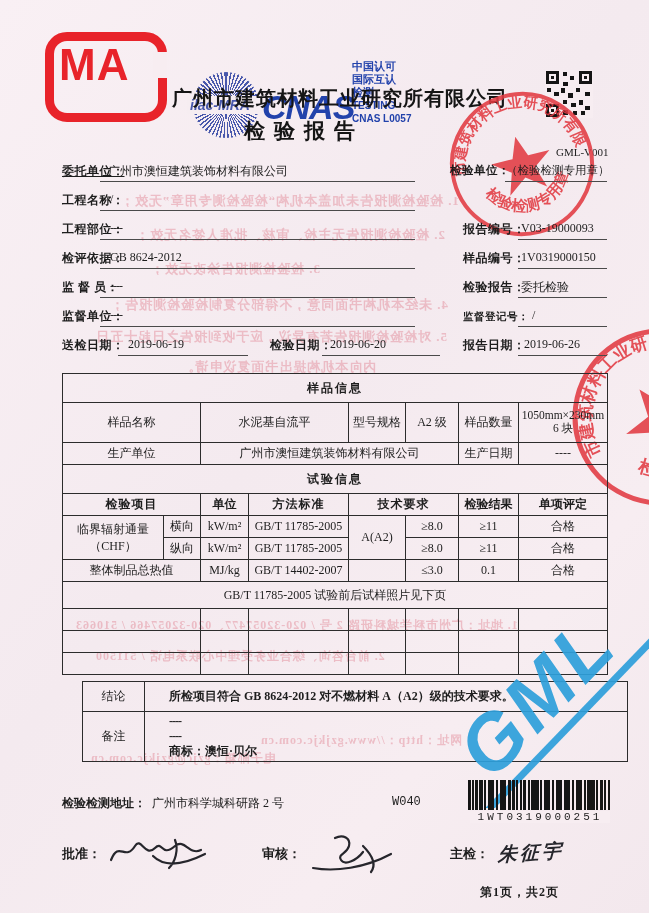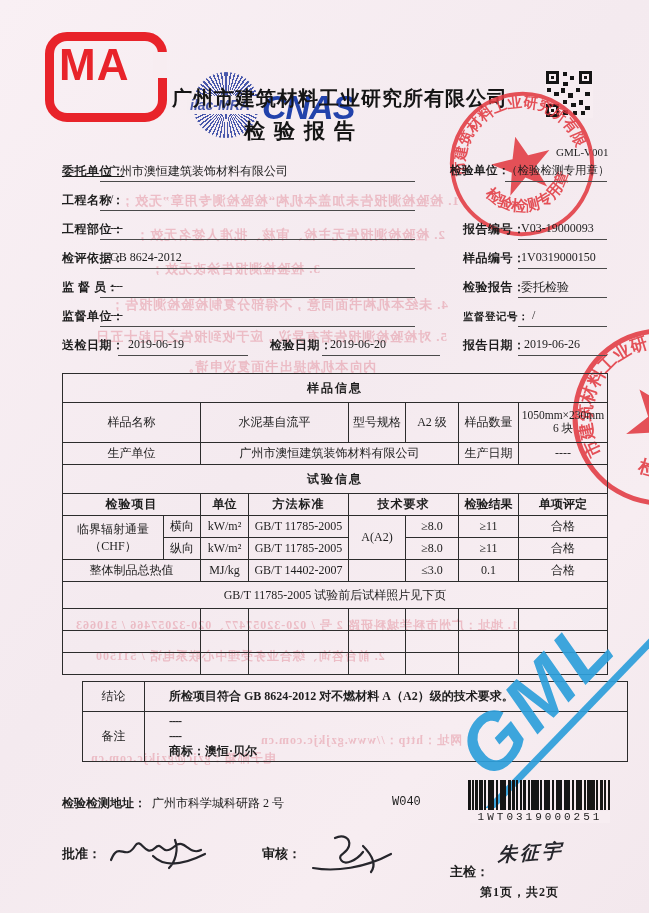--- a/index.html
+++ b/index.html
@@ -77,20 +77,27 @@
     <div class="cma-frame"></div>
     <div class="cma-gap"></div>
     <div class="cma-ma">MA</div>
   </div>
 
   <div class="abs ilac">
     <div class="ilac-band"></div>
     <div class="ilac-text">ilac-MRA</div>
   </div>
   <div class="abs cnas-word">CNAS</div>
+  <div class="abs accred">
+    <div>中国认可</div>
+    <div>国际互认</div>
+    <div>检测</div>
+    <div class="en">TESTING</div>
+    <div class="en">CNAS L0057</div>
+  </div>
 
   <div class="abs org-title">广州市建筑材料工业研究所有限公司</div>
   <div class="abs report-title">检验报告</div>
 
   <svg class="abs qr" width="48" height="48" viewBox="0 0 48 48">
     <rect x="0" y="0" width="48" height="48" fill="#f7edf1"></rect>
     <g fill="#151515">
       <rect x="1" y="1" width="13" height="13"></rect>
         <rect x="34" y="1" width="13" height="13"></rect>
         <rect x="1" y="34" width="13" height="13"></rect>
@@ -346,18 +353,18 @@
   <div class="abs barcode-num">1WT0319000251</div>
 
   <div class="abs sig-label" style="left:62px;top:845px;">批准：</div>
   <svg class="abs" style="left:105px;top:828px;" width="110" height="46" viewBox="0 0 110 46">
     <path d="M6 32 C14 12 20 34 30 18 C36 8 40 30 50 20 C58 12 56 30 70 18 C80 10 84 28 96 22 M48 28 C60 40 80 36 100 26 M70 12 C74 22 70 34 64 40" fill="none" stroke="#26262c" stroke-width="2.2" stroke-linecap="round"></path>
   </svg>
   <div class="abs sig-label" style="left:262px;top:845px;">审核：</div>
   <svg class="abs" style="left:305px;top:828px;" width="110" height="48" viewBox="0 0 110 48">
     <path d="M30 10 C38 6 46 10 44 18 C42 26 32 26 36 32 C40 38 52 32 58 24 M8 40 C30 44 60 40 86 26 M58 18 C66 26 72 36 66 44" fill="none" stroke="#26262c" stroke-width="2.2" stroke-linecap="round"></path>
   </svg>
-  <div class="abs sig-label" style="left:450px;top:845px;margin-top:18px;">主检：</div>
+  <div class="abs sig-label" style="left:450px;top:845px;">主检：</div>
   <div class="abs hand-name" style="left:498px;top:840px;">朱征宇</div>
 
   <div class="abs page-num">第1页，共2页</div>
 
 </div>
 
 </body></html>

